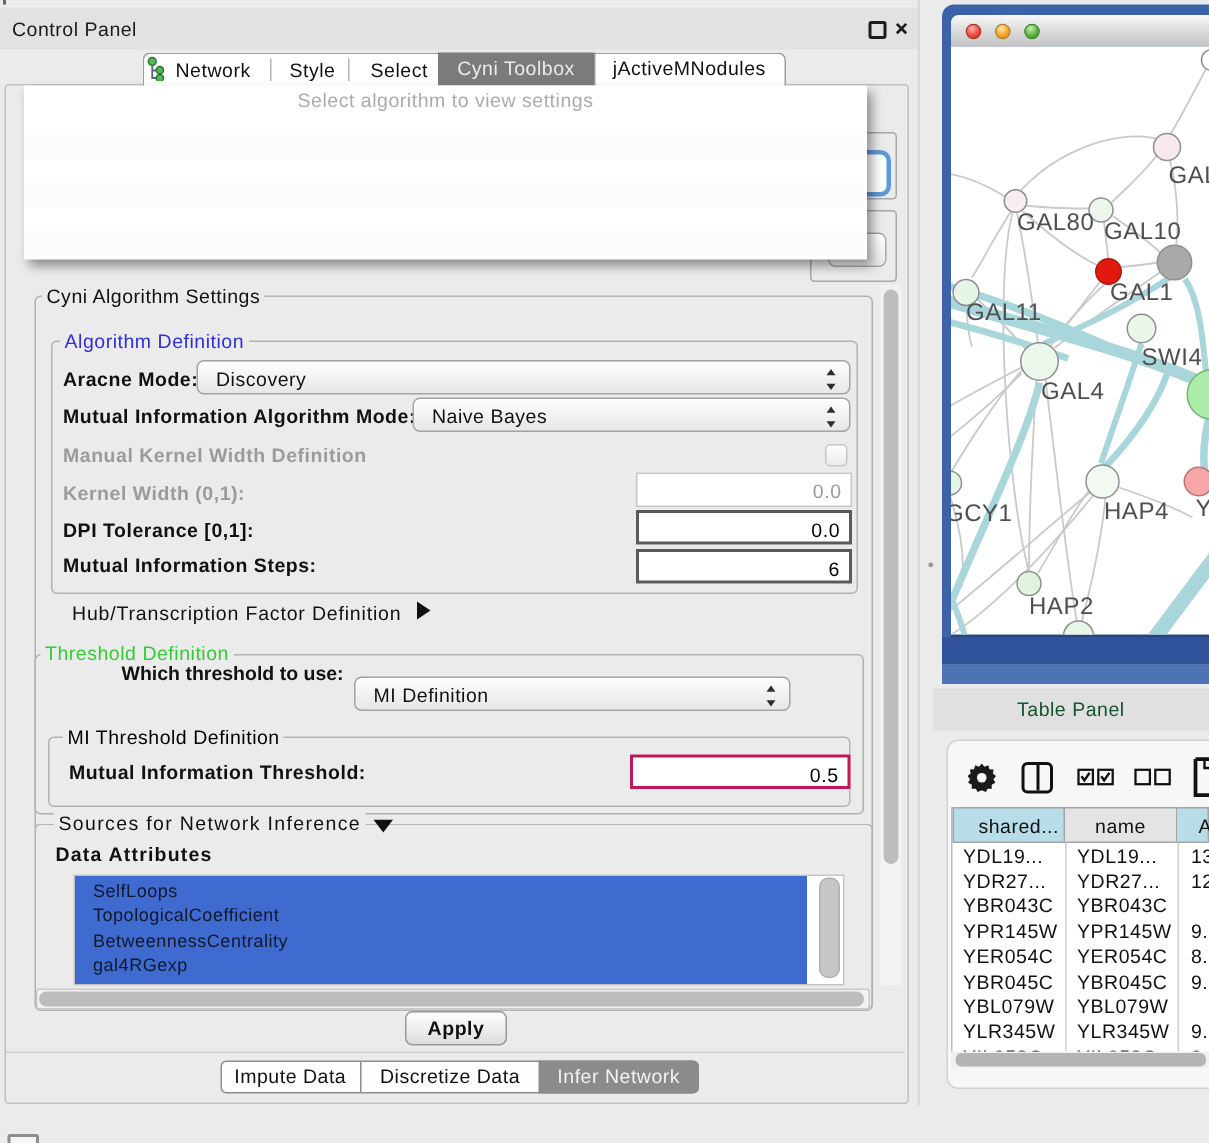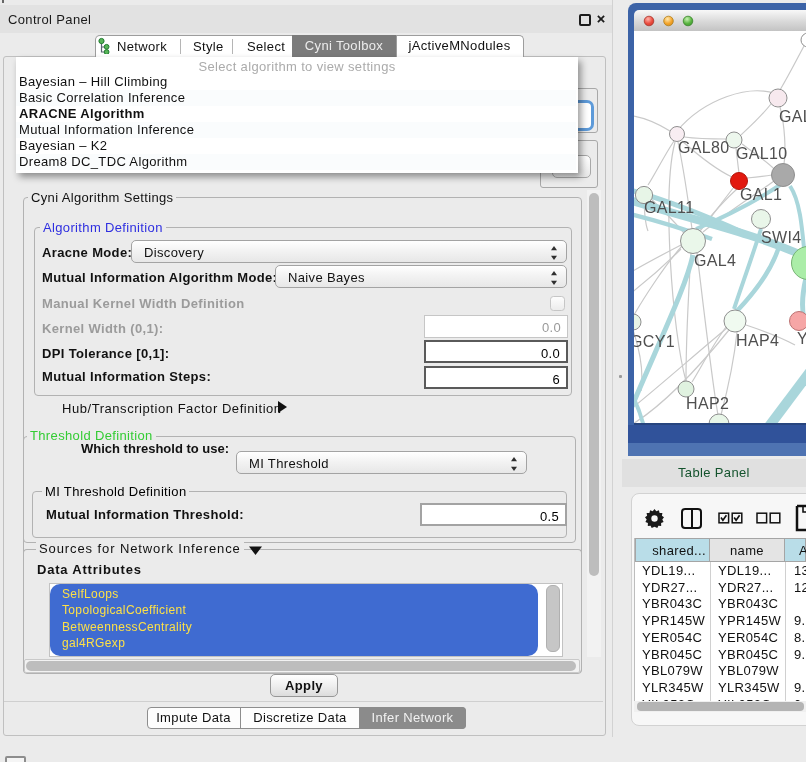--- a/index.html
+++ b/index.html
@@ -77,53 +77,53 @@
 
 <div class="abs b gray" style="left:42px;top:321px;">Kernel Width (0,1):</div>
 <div class="tfield" style="left:424px;top:315px;width:144px;border:1px solid #c6c6c6;background:#fff;color:#9a9a9a;">0.0</div>
 
 <div class="abs b" style="left:42px;top:346px;">DPI Tolerance [0,1]:</div>
 <div class="tfield" style="left:424px;top:340px;width:144px;border:2px solid #5a5a5a;background:#fff;color:#000;">0.0</div>
 
 <div class="abs b" style="left:42px;top:369px;">Mutual Information Steps:</div>
 <div class="tfield" style="left:424px;top:366px;width:144px;border:2px solid #5a5a5a;background:#fff;color:#000;">6</div>
 
-<div class="abs" style="left:62px;top:401px;letter-spacing:0.55px;">Hub/Transcription Factor Definition</div>
+<div class="abs" style="left:48px;top:401px;letter-spacing:0.55px;">Hub/Transcription Factor Definition</div>
 <svg class="abs" style="left:276px;top:400px;" width="12" height="14" viewBox="0 0 12 14">
     <path d="M2 1 L11 7 L2 13 Z" fill="#111"></path>
   </svg>
 
 <div class="grp" style="left:23px;top:436px;width:551px;height:105px;"></div>
 <div class="grplab" style="left:27px;top:429px;color:#33cc33;">Threshold Definition</div>
 
 <div class="abs b" style="left:81px;top:441px;letter-spacing:0;">Which threshold to use:</div>
 <div class="combo" style="left:236px;top:451px;width:291px;">
-    <span class="txt">MI Threshold</span>
+    <span class="txt">MI Definition</span>
 <svg class="arr" viewBox="0 0 8 16">
       <path d="M4 1 L7 5.2 L1 5.2 Z" fill="#2e2e2e"></path>
       <path d="M4 15 L7 10.8 L1 10.8 Z" fill="#2e2e2e"></path>
     </svg>
   </div>
 
 <div class="grp" style="left:32px;top:491px;width:533px;height:45px;"></div>
 <div class="grplab" style="left:42px;top:485px;color:#000000;">MI Threshold Definition</div>
 
 <div class="abs b" style="left:46px;top:507px;">Mutual Information Threshold:</div>
-<div class="tfield" style="left:420px;top:503px;width:147px;border:2px solid #a3a3a3;background:#fff;color:#000;">0.5</div>
+<div class="tfield" style="left:420px;top:503px;width:147px;border:2px solid #be185d;background:#fff;color:#000;">0.5</div>
 
 <div class="grp" style="left:23px;top:549px;width:557px;height:123px;border-bottom:none;"></div>
 <div class="grplab" style="left:36px;top:542px;letter-spacing:0.9px;">Sources for Network Inference</div>
 <svg class="abs" style="left:248px;top:545px;" width="15" height="11" viewBox="0 0 15 11">
     <path d="M1 1.5 L14 1.5 L7.5 10 Z" fill="#111"></path>
   </svg>
 
 <div class="abs b" style="left:37px;top:562px;letter-spacing:0.8px;">Data Attributes</div>
 
 <div class="abs" style="left:49px;top:583px;width:514px;height:74px;background:#fff;border:1px solid #c2c2c2;box-sizing:border-box;"></div>
-<div class="abs" style="left:50px;top:584px;width:488px;height:72px;background:#3f6bd1;color:#fde047;font-size:12px;border-radius:10px;">
+<div class="abs" style="left:50px;top:584px;width:488px;height:72px;background:#3f6bd1;color:#0f172a;font-size:12px;">
   <div style="padding:2px 0 0 12px;line-height:16.4px;">SelfLoops<br>TopologicalCoefficient<br>BetweennessCentrality<br>gal4RGexp</div>
 </div>
 <div class="abs" style="left:546px;top:585px;width:12px;height:65px;background:#c6c6c6;border-radius:6px;border:1px solid #b0b0b0;"></div>
 
 <div class="abs" style="left:24px;top:659px;width:556px;height:14px;background:#f2f2f2;border:1px solid #c9c9c9;border-radius:2px;box-sizing:border-box;"></div>
 <div class="abs" style="left:26px;top:661px;width:550px;height:10px;background:#bdbdbd;border-radius:5px;"></div>
 <div class="abs" style="left:587px;top:190px;width:14px;height:467px;background:#f2f2f2;"></div>
 <div class="abs" style="left:589px;top:193px;width:10px;height:383px;background:#bdbdbd;border-radius:5px;"></div>
 
 <div class="abs" style="left:270px;top:674px;width:66px;height:21px;border:1px solid #979797;border-radius:5px;background:linear-gradient(#ffffff,#efefef 50%,#dcdcdc);text-align:center;line-height:21px;font-size:13px;font-weight:bold;">Apply</div>
@@ -135,21 +135,20 @@
 <div class="abs" style="left:359px;top:707px;width:107px;height:22px;background:#8b8b8b;border-radius:0 4px 4px 0;"></div>
 <div class="abs" style="left:359px;top:707px;width:107px;height:22px;color:#f2f2f2;text-align:center;line-height:22px;font-size:13px;">Infer Network</div>
 
 <div class="abs" style="left:5px;top:756px;width:17px;height:10px;border:2px solid #8d8d8d;border-radius:2px;background:#f5f5f5;"></div>
 
 <div class="abs" style="left:16px;top:57px;width:562px;height:116px;background:#fff;box-shadow:3px 4px 7px rgba(0,0,0,0.4);">
   <div style="position:absolute;left:0;top:33px;width:560px;height:16px;background:#fafcfd;"></div>
   <div style="position:absolute;left:0;top:65px;width:560px;height:16px;background:#fafcfd;"></div>
   <div style="position:absolute;left:0;top:97px;width:560px;height:16px;background:#fafcfd;"></div>
   <div style="position:absolute;left:0;top:2px;width:100%;text-align:center;color:#ababab;font-size:13px;">Select algorithm to view settings</div>
-  <div style="position:absolute;left:3px;top:17px;font-size:13px;line-height:16px;">Bayesian – Hill Climbing<br>Basic Correlation Inference<br><span class="b">ARACNE Algorithm</span><br>Mutual Information Inference<br>Bayesian – K2<br>Dream8 DC_TDC Algorithm</div>
 </div>
 
 <div class="abs" style="left:612px;top:0;width:1px;height:737px;background:#d2d2d2;"></div>
 <div class="abs" style="left:619px;top:375px;width:3px;height:3px;background:#9a9a9a;border-radius:1px;"></div>
 
 <div class="abs" style="left:628px;top:3px;width:178px;height:440px;background:#3c63a7;border-radius:8px 0 0 0;"></div>
 <div class="abs" style="left:634px;top:423px;width:172px;height:2px;background:#27457f;"></div>
 <div class="abs" style="left:628px;top:425px;width:178px;height:18px;background:#30529a;"></div>
 <div class="abs" style="left:628px;top:443px;width:178px;height:13px;background:#4e73b2;"></div>
 <div class="abs" style="left:634px;top:10px;width:172px;height:21px;background:linear-gradient(#f8f8f8,#d9d9d9 55%,#c3c3c3);border-bottom:1px solid #8f8f8f;border-radius:5px 0 0 0;"></div>

